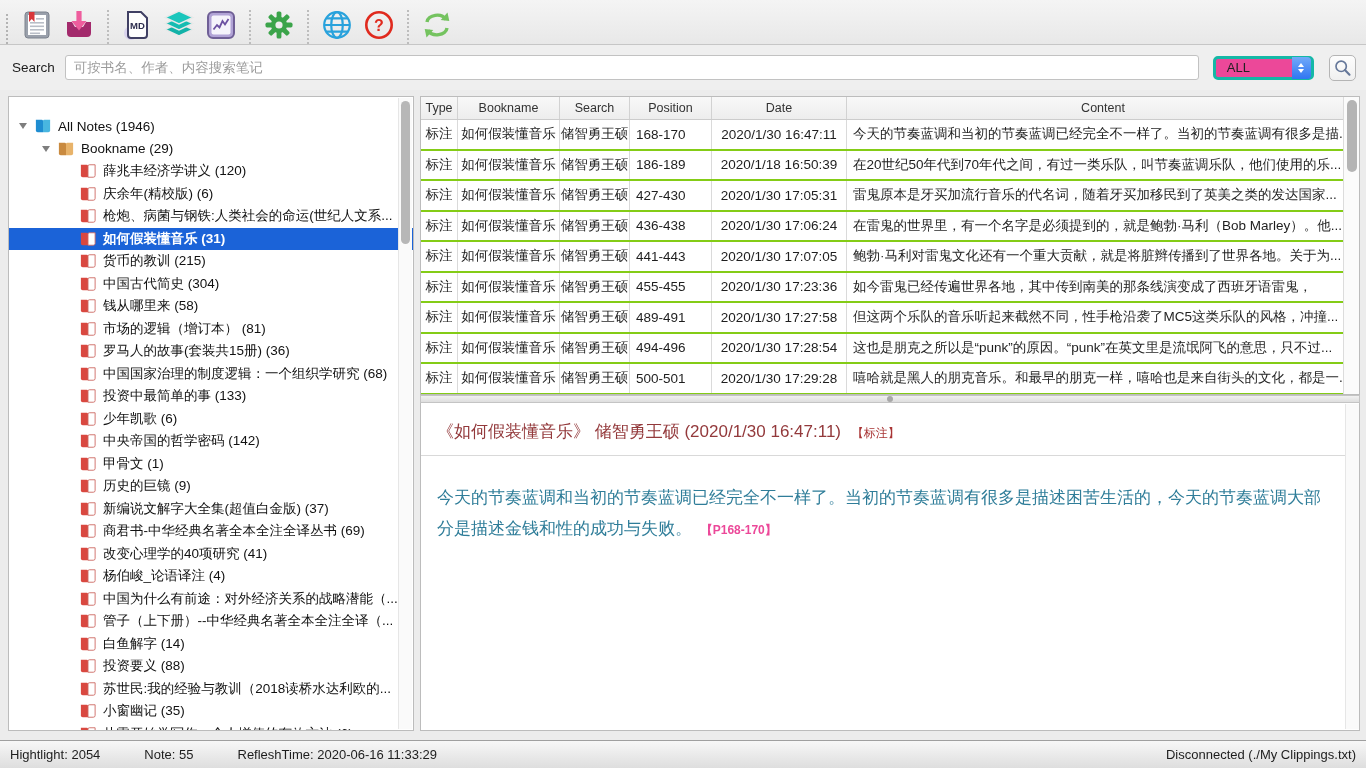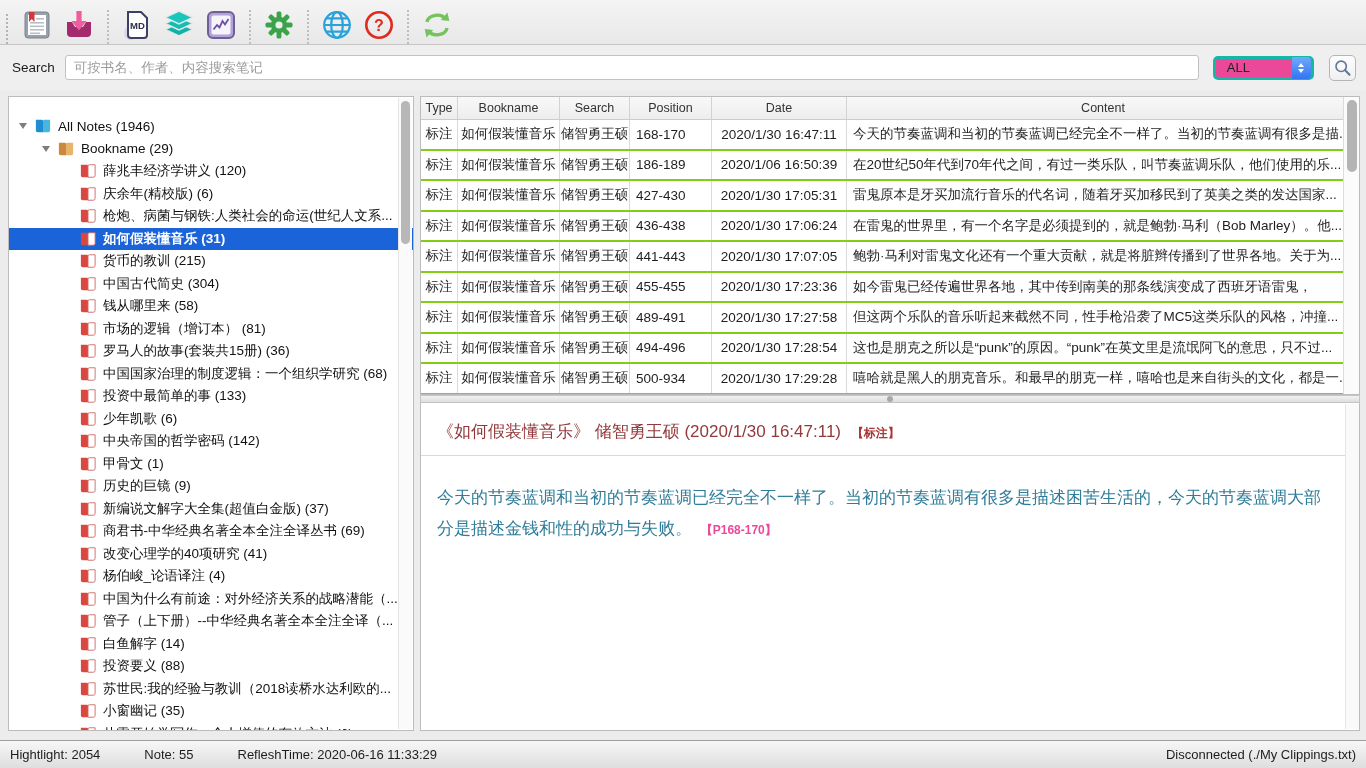--- a/index.html
+++ b/index.html
@@ -75,21 +75,21 @@
   
   .splitter{position:absolute;left:420px;top:395px;width:940px;height:8px;box-sizing:border-box;
     background:linear-gradient(#f1f1f1,#dedede);border:1px solid #c4c4c4;}
   .splitter .dot{position:absolute;left:50%;top:50%;width:6px;height:6px;margin:-3px 0 0 -3px;
     border-radius:50%;background:#a8a8a8;}
 
   
   .detailpanel{position:absolute;left:420px;top:403px;width:940px;height:328px;background:#fff;
     border:1px solid #bcbcbc;border-top:none;box-sizing:border-box;overflow:hidden;}
   .detail-title{padding:17px 16px 12px;font-size:17px;color:#93393b;}
-  .detail-tag{font-size:12px;color:#a83434;margin-left:6px;font-weight:bold;}
+  .detail-tag{font-size:12px;color:#a83434;margin-left:6px;font-weight:normal;}
   .detail-rule{border:none;border-top:1px solid #d9d9d9;margin:0;}
   .detail-body{padding:27px 26px 0 16px;font-size:17px;line-height:1.8;color:#2f7d99;}
   .page-ref{font-size:12px;color:#ec4899;font-weight:bold;margin-left:4px;}
   .detailpanel .sb-track{right:0;}
 
   
   .statusbar{position:absolute;left:0;right:0;bottom:0;height:28px;box-sizing:border-box;
     background:linear-gradient(#f7f7f7,#dedede);border-top:1px solid #9f9f9f;
     display:flex;align-items:center;font-size:13px;color:#1d1d1d;padding:0 10px;}
   .sb-gap{margin-left:44px;}
@@ -509,21 +509,21 @@
           <div class="td">168-170</div>
           <div class="td">2020/1/30 16:47:11</div>
           <div class="td">今天的节奏蓝调和当初的节奏蓝调已经完全不一样了。当初的节奏蓝调有很多是描...</div>
         </div>
 
         <div class="tr">
           <div class="td">标注</div>
           <div class="td">如何假装懂音乐</div>
           <div class="td">储智勇王硕</div>
           <div class="td">186-189</div>
-          <div class="td">2020/1/06 16:50:39</div>
+          <div class="td">2020/1/18 16:50:39</div>
           <div class="td">在20世纪50年代到70年代之间，有过一类乐队，叫节奏蓝调乐队，他们使用的乐...</div>
         </div>
 
         <div class="tr">
           <div class="td">标注</div>
           <div class="td">如何假装懂音乐</div>
           <div class="td">储智勇王硕</div>
           <div class="td">427-430</div>
           <div class="td">2020/1/30 17:05:31</div>
           <div class="td">雷鬼原本是牙买加流行音乐的代名词，随着牙买加移民到了英美之类的发达国家...</div>
@@ -571,21 +571,21 @@
           <div class="td">储智勇王硕</div>
           <div class="td">494-496</div>
           <div class="td">2020/1/30 17:28:54</div>
           <div class="td">这也是朋克之所以是“punk”的原因。“punk”在英文里是流氓阿飞的意思，只不过...</div>
         </div>
 
         <div class="tr">
           <div class="td">标注</div>
           <div class="td">如何假装懂音乐</div>
           <div class="td">储智勇王硕</div>
-          <div class="td">500-934</div>
+          <div class="td">500-501</div>
           <div class="td">2020/1/30 17:29:28</div>
           <div class="td">嘻哈就是黑人的朋克音乐。和最早的朋克一样，嘻哈也是来自街头的文化，都是一...</div>
         </div>
 
     </div>
     <div class="tbl-track">
       <div class="tbl-thumb"></div>
     </div>
   </div>
 

